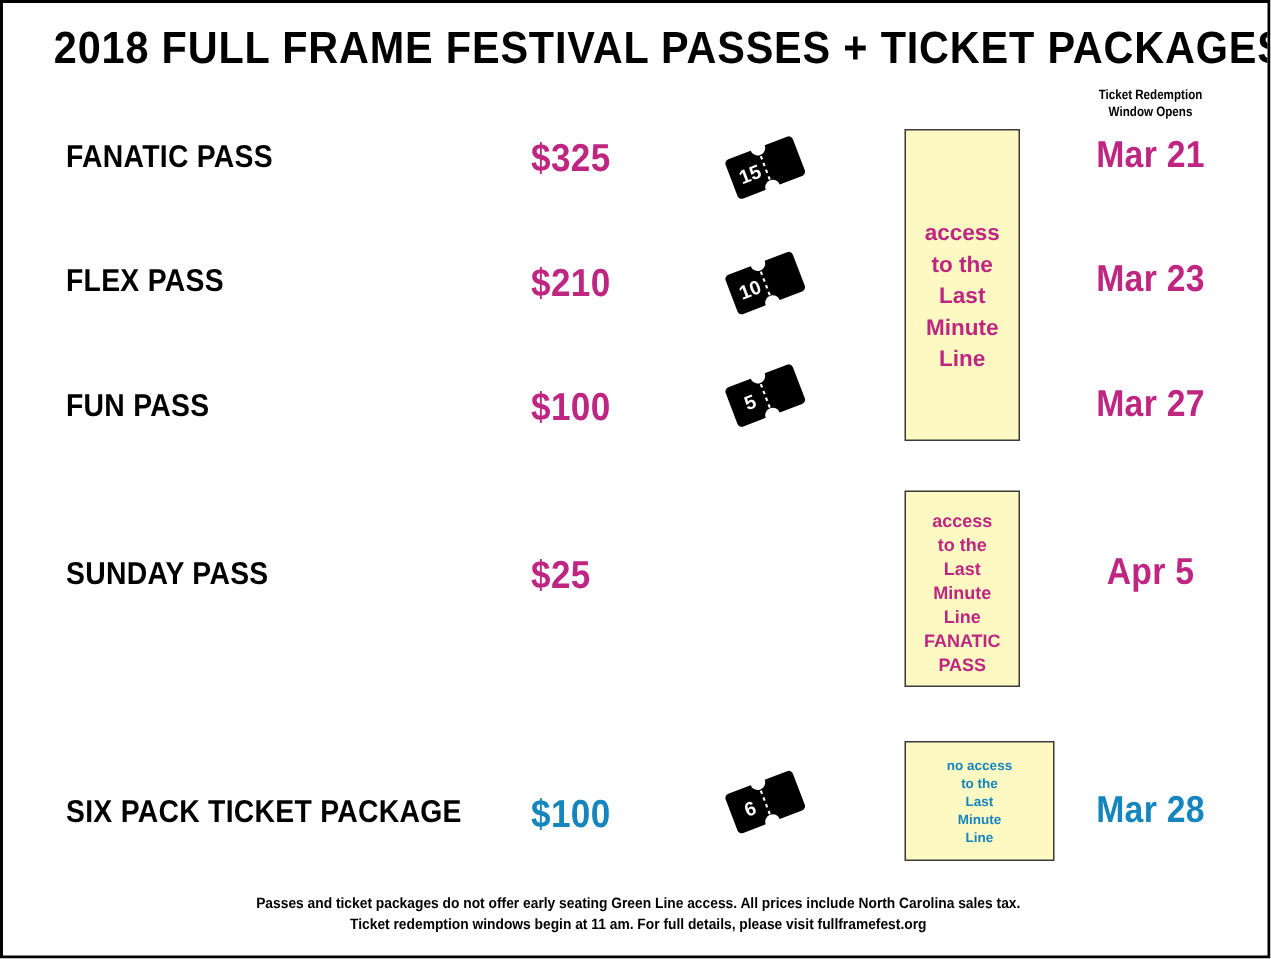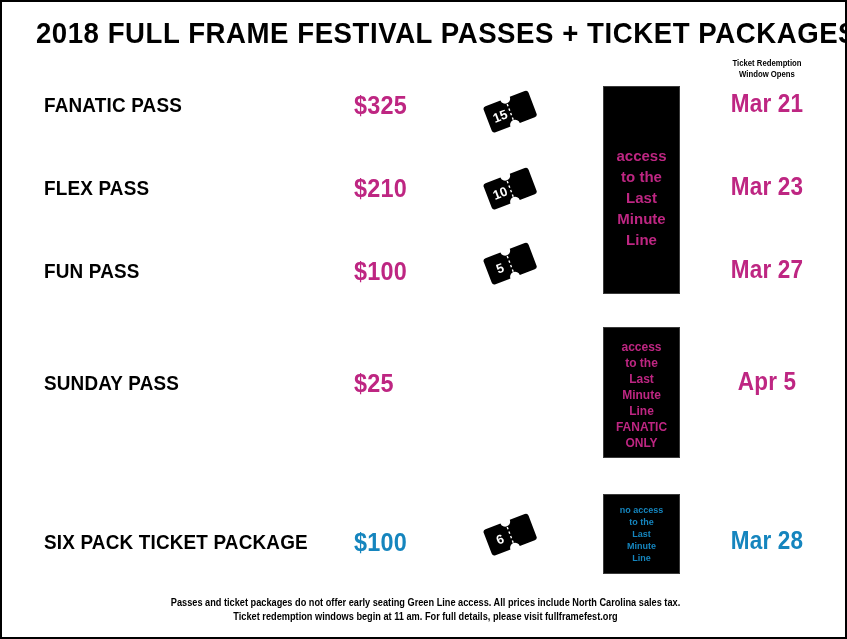--- a/index.html
+++ b/index.html
@@ -108,21 +108,21 @@
     position: absolute;
     width: 62px;
     height: 48px;
   }
   .ticket-icon svg { display: block; width: 62px; height: 48px; }
 
   
   .access-box {
     position: absolute;
     border: 1px solid #3a3a3a;
-    background: #000000;
+    background: #fef9c3;
     box-sizing: border-box;
     display: flex;
     flex-direction: column;
     align-items: center;
     justify-content: center;
     font-family: "Liberation Sans Narrow", "Liberation Sans", sans-serif;
     font-weight: 700;
     text-align: center;
   }
   .access-box span { display: block; }
@@ -145,21 +145,21 @@
     height: 131px;
     font-size: 12px;
     line-height: 16px;
     color: #BE2682;
     padding-top: 4px;
     justify-content: center;
   }
   .box-sixpack {
     left: 601px;
     top: 492px;
-    width: 77px;
+    width: 100px;
     height: 80px;
     font-size: 9px;
     line-height: 12px;
     color: #1585BE;
     justify-content: center;
   }
 
   
   .footer {
     position: absolute;
@@ -247,21 +247,21 @@
     <div class="pass-price c-magenta">$25</div>
     <div class="pass-date c-magenta">Apr 5</div>
   </div>
   <div class="access-box box-sunday">
     <span>access</span>
     <span>to the</span>
     <span>Last</span>
     <span>Minute</span>
     <span>Line</span>
     <span>FANATIC</span>
-    <span>ONLY</span>
+    <span>PASS</span>
   </div>
 
   <div class="row" style="top:542px;">
     <div class="pass-name">SIX PACK TICKET PACKAGE</div>
     <div class="pass-price c-blue">$100</div>
     <div class="pass-date c-blue">Mar 28</div>
   </div>
   <div class="ticket-icon" style="left:479px; top:508px;">
     <svg viewBox="0 0 62 48" xmlns="http://www.w3.org/2000/svg">
       <g transform="rotate(-21 31 24)">

